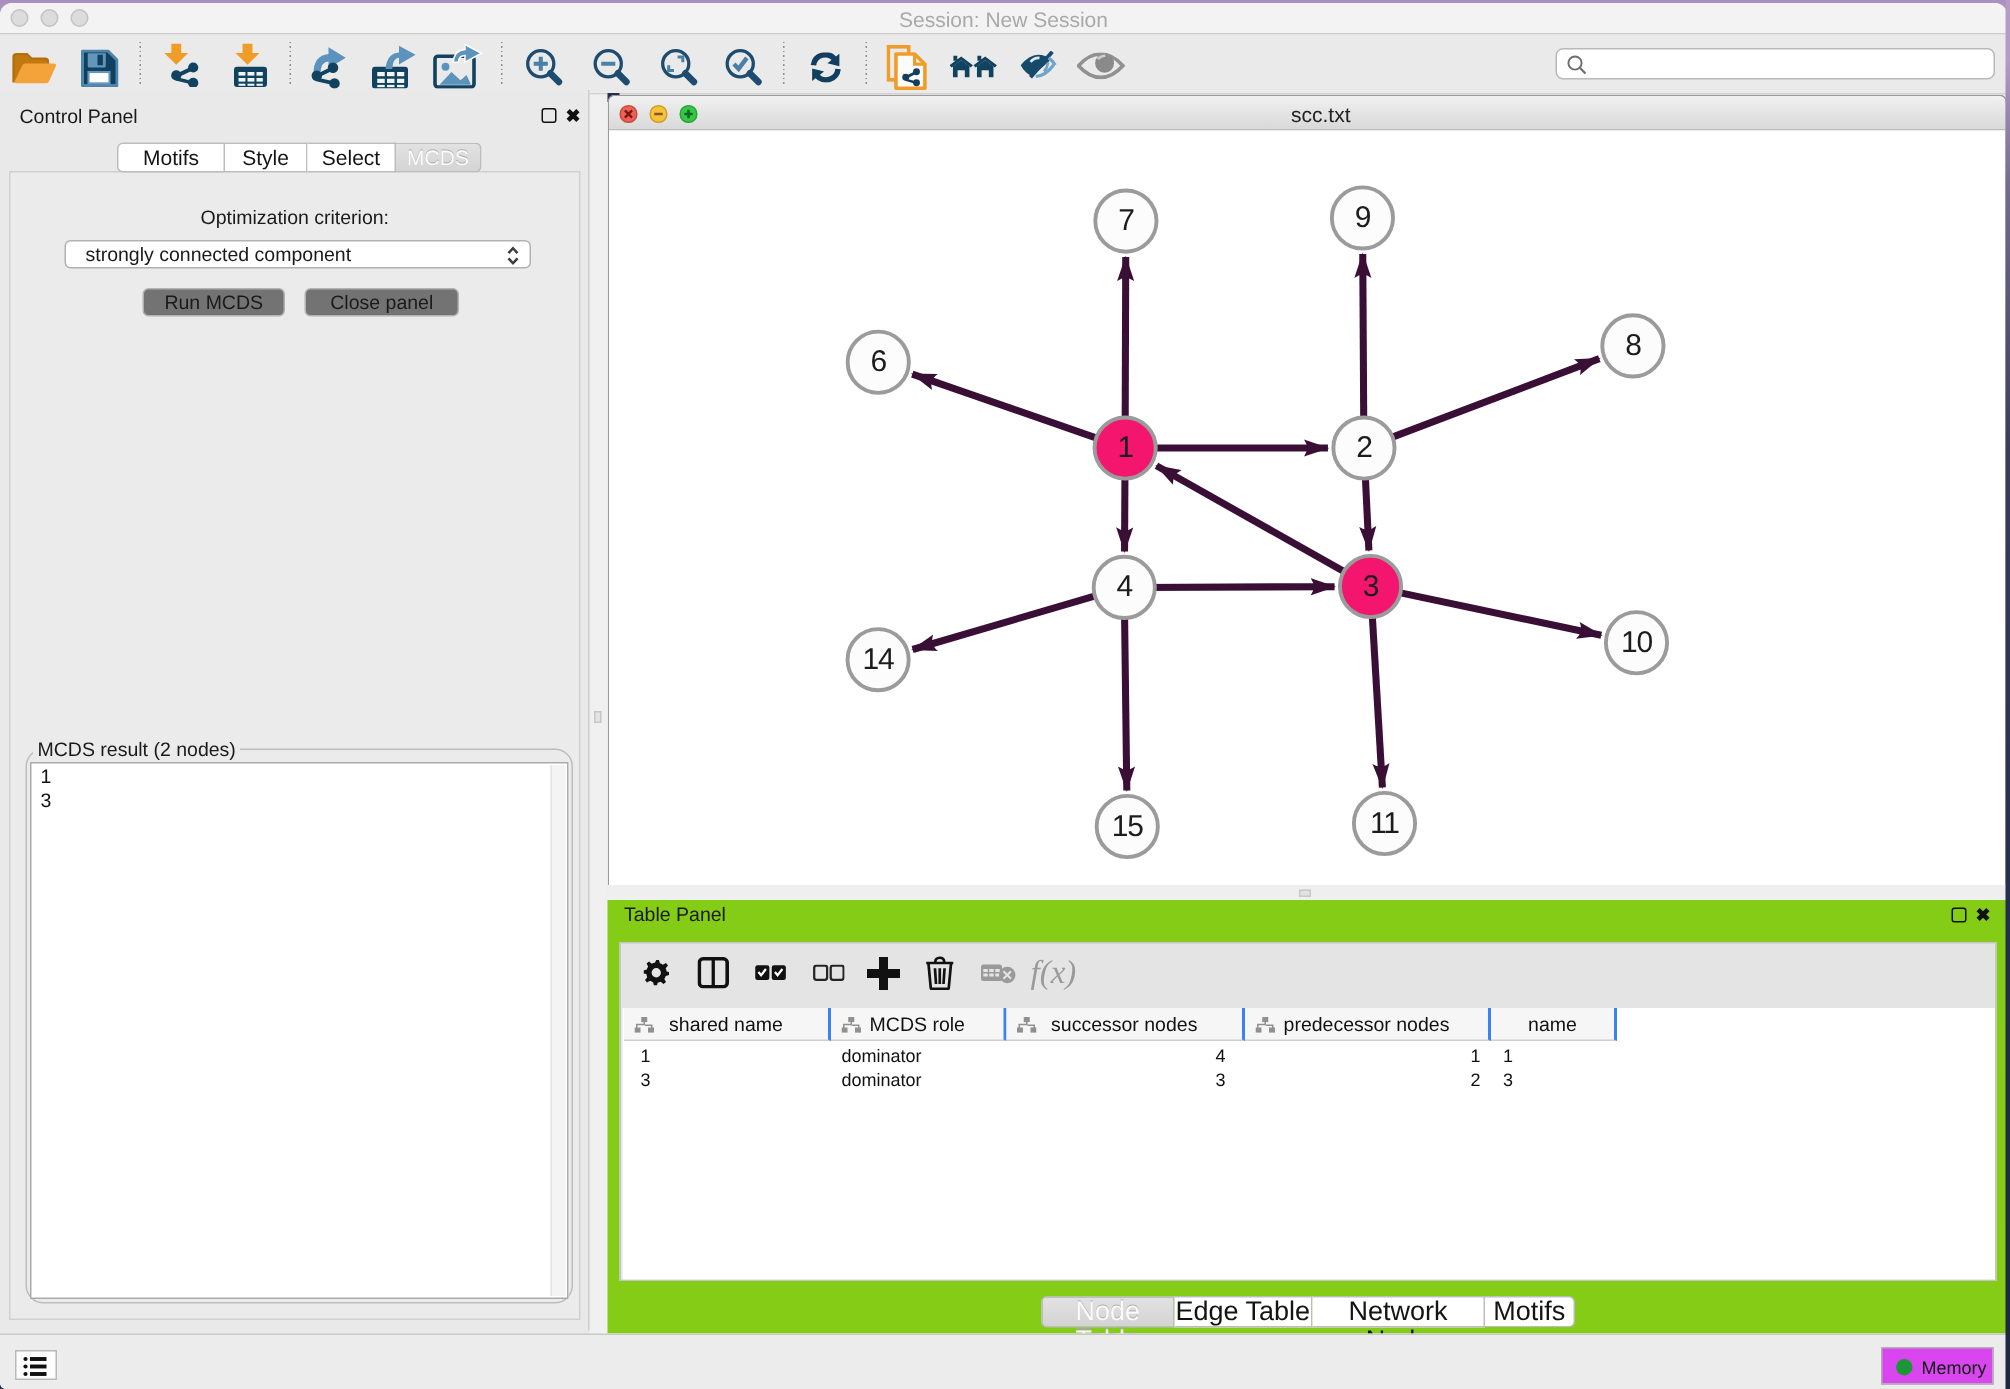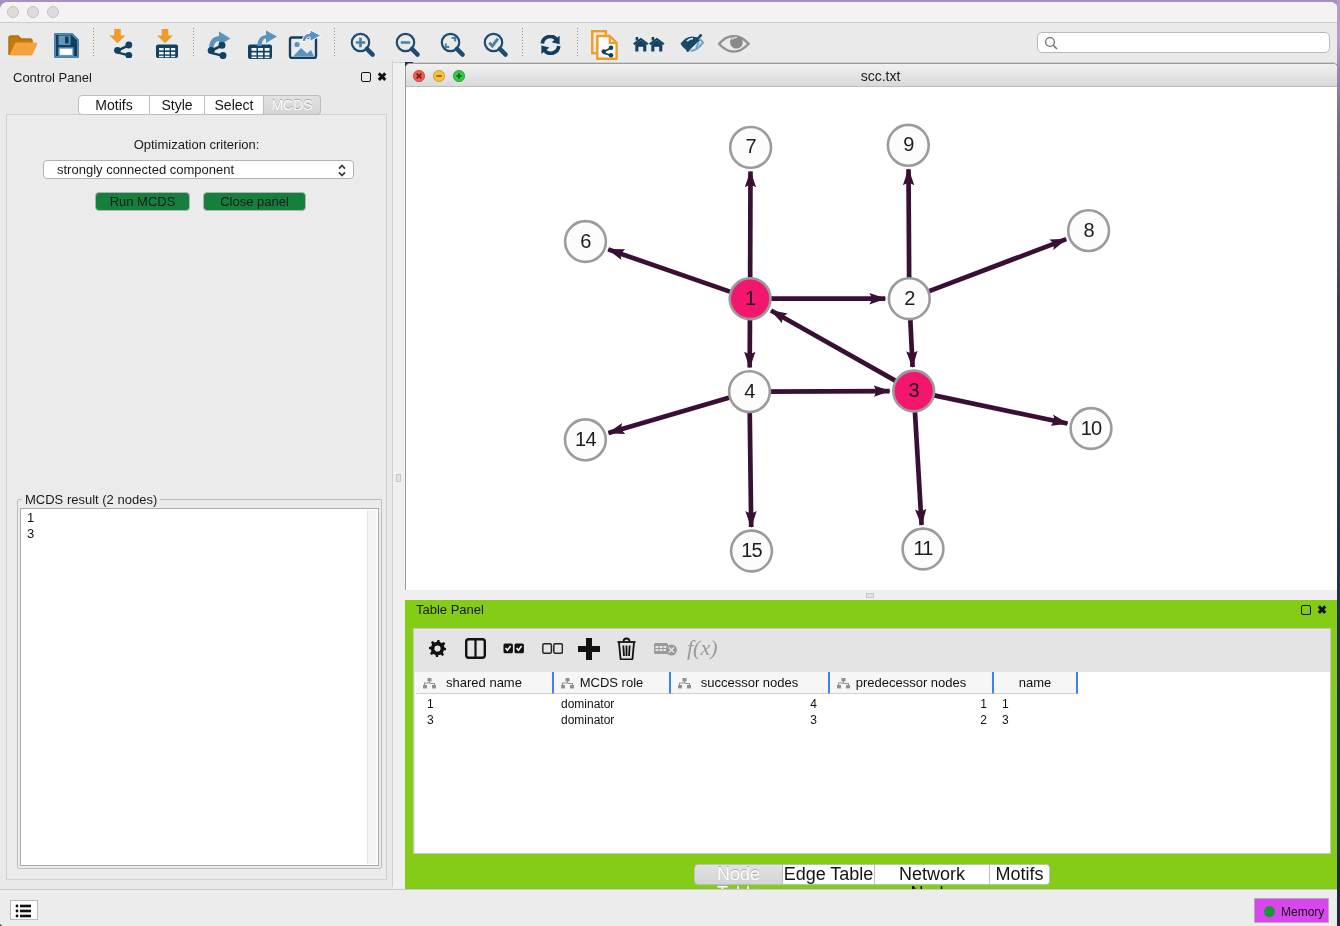--- a/index.html
+++ b/index.html
@@ -27,24 +27,24 @@
 .undock { position:absolute; width:10px; height:10px; border:1.5px solid #111; border-radius:2px; }
 .closex { position:absolute; font-size:12px; font-weight:bold; color:#111; }
 #cptabs { position:absolute; left:78px; top:35px; height:20px; display:flex; z-index:3; }
 .tab { height:20px; border:1px solid #bdbdbd; border-left:none; background:#fff; color:#141414; font-size:14px; text-align:center; line-height:18px; }
 .tab.first { border-left:1px solid #bdbdbd; border-radius:4px 0 0 4px; }
 .tab.last { border-radius:0 4px 4px 0; }
 .tab.sel { background:linear-gradient(#e2e2e2,#d4d4d4); color:#fbfbfb; text-shadow:0 -1px 0 #aaa; }
 #cppane { position:absolute; left:6px; top:54px; width:381px; height:766px; background:#ebebeb; border:1px solid #d0d0d0; }
 #optlbl { position:absolute; left:0; top:22px; width:100%; text-align:center; font-size:13px; color:#1a1a1a; }
 #optsel { position:absolute; left:36px; top:45px; width:311px; height:19px; background:#fff; border:1px solid #b2b2b2; border-radius:4px; font-size:13px; color:#1a1a1a; line-height:17px; padding-left:13px; }
-.btn { position:absolute; height:19px; background:#15803d; border:1px solid #b2b2b2; border-radius:4px; font-size:13px; color:#1a1a1a; text-align:center; line-height:17px; }
+.btn { position:absolute; height:19px; background:#737373; border:1px solid #b2b2b2; border-radius:4px; font-size:13px; color:#1a1a1a; text-align:center; line-height:17px; }
 #runbtn { left:88px; top:77px; width:95px; }
 #closebtn { left:196px; top:77px; width:103px; }
-#mcdsgroup { position:absolute; left:10px; top:384px; width:365px; height:370px; border:1px solid #bdbdbd; border-radius:2px; }
+#mcdsgroup { position:absolute; left:10px; top:384px; width:365px; height:370px; border:1px solid #bdbdbd; border-radius:12px; }
 #mcdsgroup .glabel { position:absolute; left:4px; top:-8px; background:#ebebeb; padding:0 3px; font-size:13px; color:#1a1a1a; }
 #mcdstext { position:absolute; left:2px; top:8px; width:359px; height:358px; background:#fff; border:1px solid #ababab; font-size:13px; color:#111; padding:1px 0 0 6px; line-height:16px; }
 #mcdstext .sb { position:absolute; right:1px; top:1px; width:10px; height:354px; background:#f4f4f4; border-left:1px solid #e4e4e4; }
 
 #navycorner { position:absolute; left:405px; top:60px; width:8px; height:6px; background:#25304e; }
 #netwin { position:absolute; left:405px; top:61px; width:933px; height:527px; background:#fff; border:1px solid #9a9a9a; border-bottom:none; border-radius:5px 5px 0 0; }
 #nettitle { position:absolute; left:0; top:0; width:100%; height:23px; background:linear-gradient(#f1f1f1,#d9d9d9); border-bottom:1px solid #bdbdbd; border-radius:5px 5px 0 0; }
 #nettitle .txt { position:absolute; left:0; top:4px; width:100%; text-align:center; font-size:14px; color:#222; }
 .mactl { position:absolute; top:6px; width:11.5px; height:11.5px; border-radius:50%; }
 .mactl svg { position:absolute; left:0; top:0; }
@@ -70,20 +70,21 @@
 #membtn .mtxt { position:absolute; left:26px; top:6px; }
 </style>
 </head>
 <body>
 <div id="bgtop"></div>
 <div id="win">
   <div id="titlebar">
     <div class="tl t1"></div>
       <div class="tl t2"></div>
       <div class="tl t3"></div>
+    <div id="titletext">Session: New Session</div>
   </div>
   <div id="toolbar">
     <svg class="ticon" style="left:8px;top:12px;" width="30" height="22" viewBox="0 0 30 22">
       <path d="M1 20 V3 q0-2 2-2 h7 l3 3 h9 q2 0 2 2 v3" fill="#c1790f" stroke="#b26f0e" stroke-width="1.5"></path>
       <path d="M1.5 20 L6.8 8.6 q0.5-1.2 2-1.2 h19 q2 0 1.4 1.8 L24.8 19 q-0.5 1.5-2 1.5 H3 q-2 0-1.5-1.5 z" fill="#f3a33a"></path>
     </svg>
     <svg class="ticon" style="left:54px;top:10px;" width="25" height="25" viewBox="0 0 25 25">
       <path d="M1 1 H18 L24 7 V24 H1 z" fill="#10405f" stroke="#4e85ab" stroke-width="2" stroke-linejoin="round"></path>
       <path d="M4.5 2.5 H16.5 V11 Q16.5 12 15.5 12 H5.5 Q4.5 12 4.5 11 z" fill="#6396ba"></path>
       <rect x="11" y="3.5" width="3.6" height="7" fill="#10405f"></rect>

